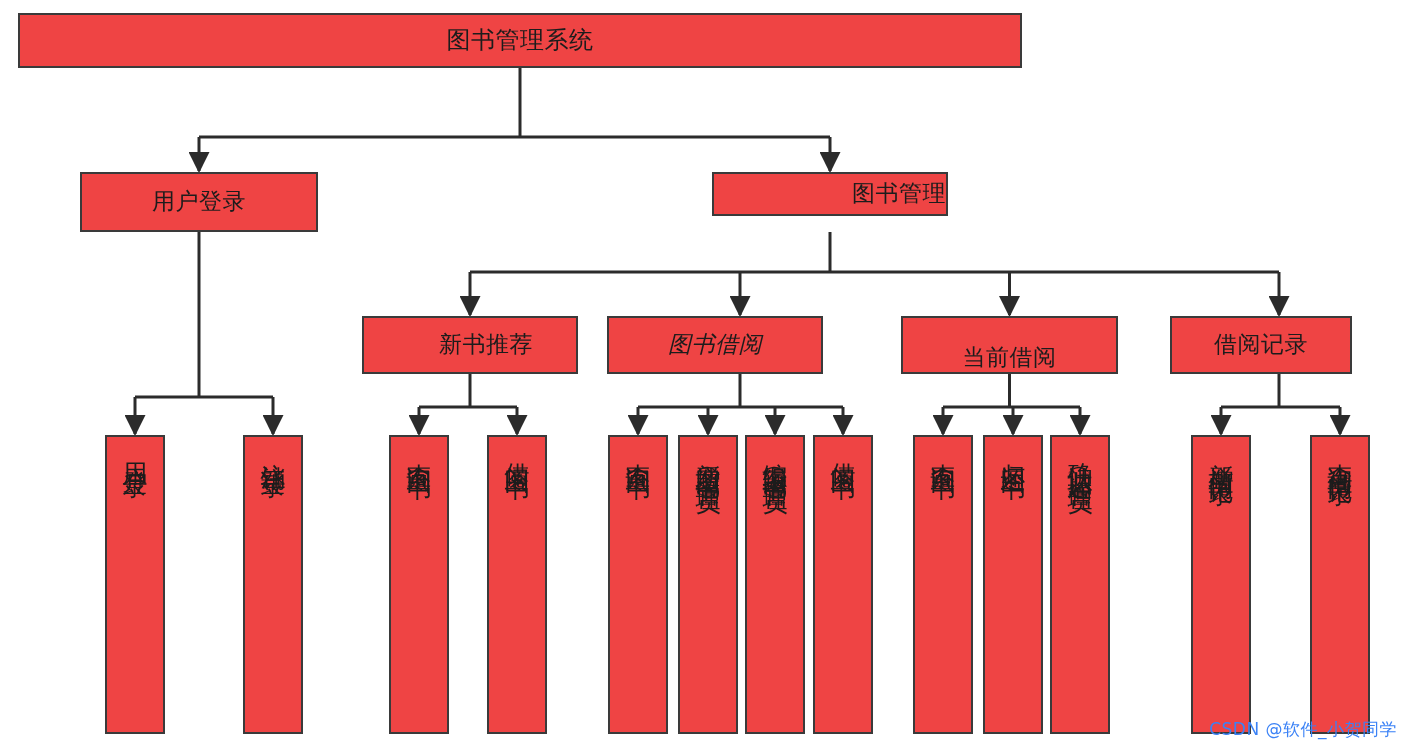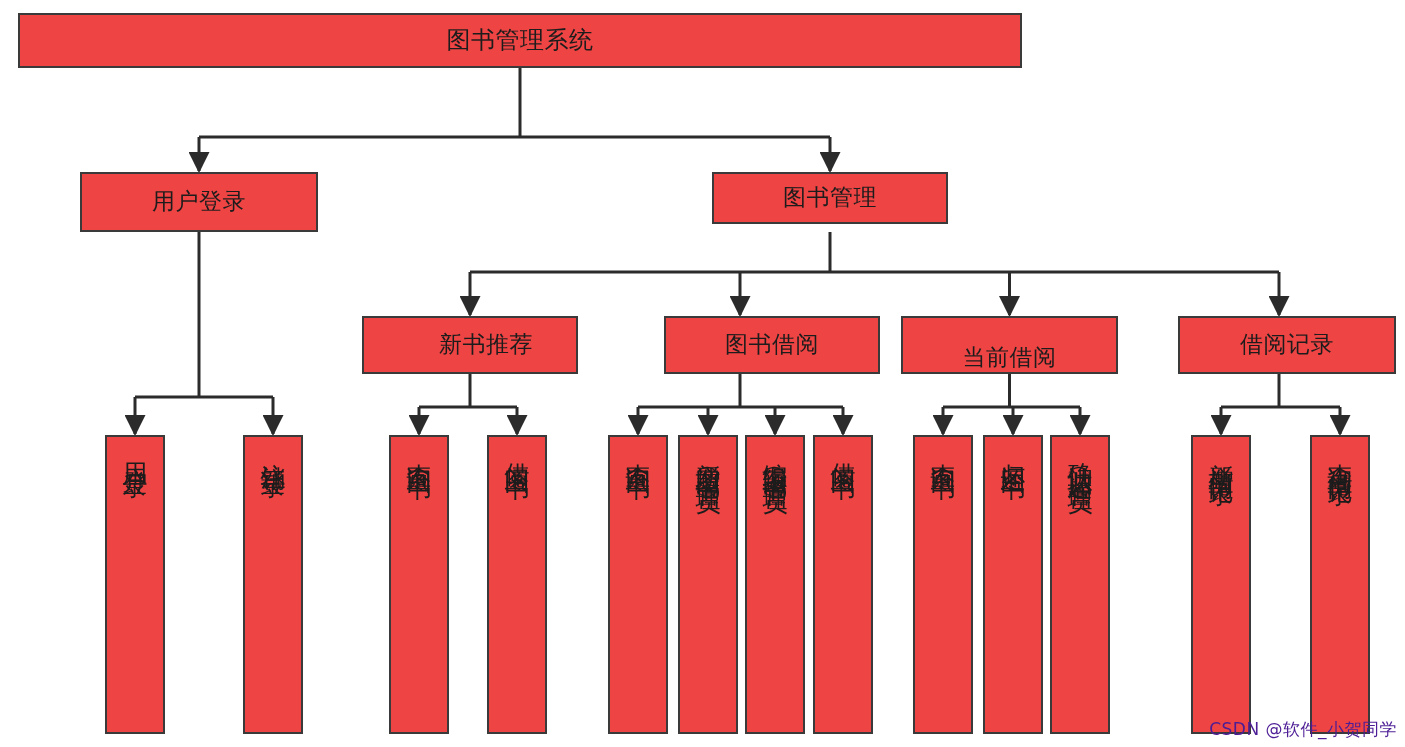--- a/index.html
+++ b/index.html
@@ -62,21 +62,21 @@
     font-size: 25px;
     line-height: 1.0;
     letter-spacing: 4px;
     white-space: nowrap;
   }
   #watermark {
     position: absolute;
     right: 8px;
     bottom: 6px;
     font-size: 17px;
-    color: #4c1d95;
+    color: #3b82f6;
     letter-spacing: 0.5px;
     white-space: nowrap;
     user-select: none;
   }
 </style>
 </head>
 <body>
 
 <div id="diagram-root">
 
@@ -123,33 +123,33 @@
       </g>
   </svg>
 
   <div id="nodes-layer">
       <div class="node horiz level-root" style="left: 18px; top: 13px; width: 1004px; height: 55px;">
         <span class="node-label">图书管理系统</span>
       </div>
       <div class="node horiz" style="left: 80px; top: 172px; width: 238px; height: 60px;">
         <span class="node-label">用户登录</span>
       </div>
-      <div class="node horiz" style="left: 712px; top: 172px; width: 236px; height: 52px;">
+      <div class="node horiz" style="left: 712px; top: 172px; width: 236px; height: 44px; justify-content: flex-end;">
         <span class="node-label">图书管理</span>
       </div>
       <div class="node horiz" style="left: 362px; top: 316px; width: 216px; height: 58px; padding-left: 32px;">
         <span class="node-label">新书推荐</span>
       </div>
-      <div class="node horiz" style="left: 664px; top: 316px; width: 216px; height: 58px;">
+      <div class="node horiz" style="left: 607px; top: 316px; width: 216px; height: 58px; font-style: italic;">
         <span class="node-label">图书借阅</span>
       </div>
       <div class="node horiz" style="left: 901px; top: 316px; width: 217px; height: 58px; align-items: flex-end;">
         <span class="node-label">当前借阅</span>
       </div>
-      <div class="node horiz" style="left: 1170px; top: 316px; width: 218px; height: 58px; margin-left: 8px;">
+      <div class="node horiz" style="left: 1170px; top: 316px; width: 182px; height: 58px;">
         <span class="node-label">借阅记录</span>
       </div>
       <div class="node vert" style="left: 105px; top: 435px; width: 60px; height: 299px;">
         <span class="node-label">用户登录</span>
       </div>
       <div class="node vert" style="left: 243px; top: 435px; width: 60px; height: 299px;">
         <span class="node-label">注销登录</span>
       </div>
       <div class="node vert" style="left: 389px; top: 435px; width: 60px; height: 299px;">
         <span class="node-label">查询图书</span>

